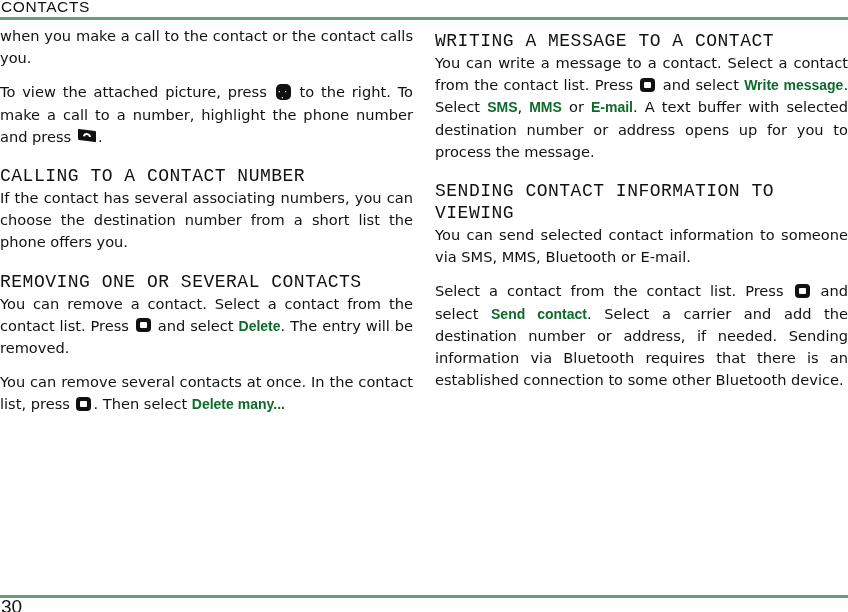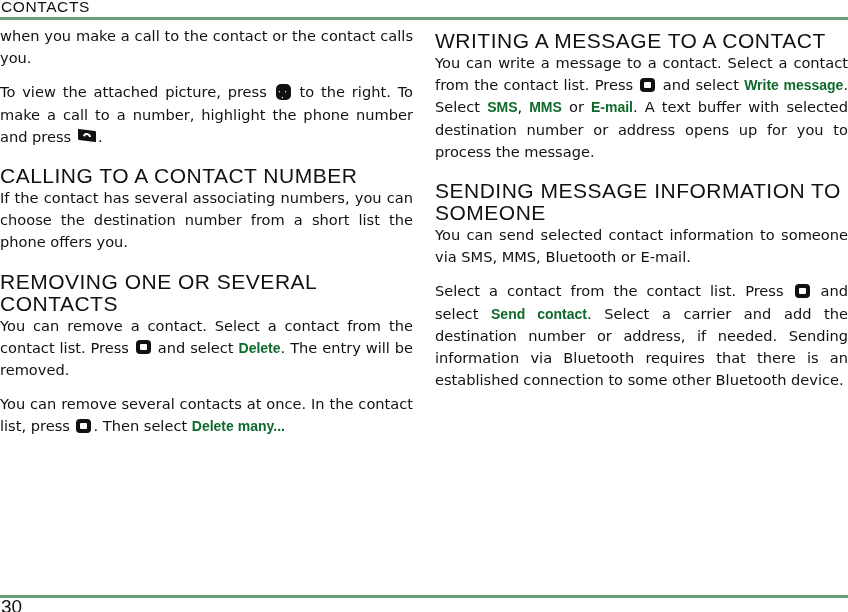--- a/index.html
+++ b/index.html
@@ -10,22 +10,22 @@
                   font-size:15.5px; letter-spacing:0.6px; color:#111; }
   .rule { position:absolute; left:0; width:848px; height:3px; background:#6a9c7a; }
   .rule.top { top:17px; }
   .rule.bottom { top:595px; }
   .page-num { position:absolute; left:1px; top:596px; font-family:"Liberation Sans", sans-serif;
               font-size:19px; color:#111; }
   .col { position:absolute; top:25px; width:413px; font-size:14.6px; line-height:22.2px; }
   .col.left { left:0; }
   .col.right { left:435px; }
   p { margin:0 0 12px 0; text-align:justify; }
-  h2 { margin:0; font-family:Liberation Sans, sans-serif; font-weight:normal;
-       font-size:21px; letter-spacing:0.5px; line-height:22px; padding-top:5px; }
+  h2 { margin:0; font-family:Liberation Mono, monospace; font-weight:normal;
+       font-size:18px; letter-spacing:0.5px; line-height:22px; padding-top:5px; }
   .g { color:#0e6a2b; font-family:"Liberation Sans", sans-serif; font-weight:bold; font-size:14px; }
   .key { display:inline-block; vertical-align:middle; position:relative; }
   .key-soft { width:16px; height:10px; background:#111; transform:skewY(8deg); border-radius:1px; margin:-4px 2px 0 2px; }
   .key-soft::after { content:""; position:absolute; left:4px; top:4px; width:8px; height:2px; background:#fff; }
   .key-call { width:18px; height:11px; background:#111; transform:skewY(8deg); border-radius:1px; margin:-4px 2px 0 2px; }
   .key-call::after { content:""; position:absolute; left:5px; top:3px; width:8px; height:4px; border:2px solid #fff; border-bottom:none; border-radius:4px 4px 0 0; box-sizing:border-box; }
   .key-menu { width:15px; height:14px; background:#111; border-radius:4px; margin:-3px 2px 0 2px; }
   .key-menu::after { content:""; position:absolute; left:4px; top:4px; width:7px; height:6px; background:#fff; border-radius:1px; }
   .key-nav { width:15px; height:16px; background:#111; border-radius:5px; margin:-3px 2px 0 2px; }
   .key-nav::before { content:"· ·"; position:absolute; left:2px; top:-3px; font-size:10px; color:#fff; letter-spacing:0; }
@@ -50,19 +50,19 @@
   <h2>REMOVING ONE OR SEVERAL CONTACTS</h2>
   <p><span>You can remove a contact. Select a contact from the contact list. Press</span> <span class="key key-menu"></span> <span>and select</span> <span class="g">Delete</span><span>. The entry will be removed.</span></p>
   <p><span>You can remove several contacts at once. In the contact list, press</span> <span class="key key-menu"></span><span>. Then select</span> <span class="g">Delete many...</span></p>
 </div>
 
 <div class="col right">
 
   <h2>WRITING A MESSAGE TO A CONTACT</h2>
   <p><span>You can write a message to a contact. Select a contact from the contact list. Press</span> <span class="key key-menu"></span> <span>and select</span> <span class="g">Write message</span><span>. Select</span> <span class="g">SMS</span><span>,</span> <span class="g">MMS</span> <span>or</span> <span class="g">E-mail</span><span>. A text buffer with selected destination number or address opens up for you to process the message.</span></p>
 
-  <h2>SENDING MESSAGE INFORMATION TO SOMEONE</h2>
+  <h2>SENDING CONTACT INFORMATION TO VIEWING</h2>
   <p>You can send selected contact information to someone via SMS, MMS, Bluetooth or E-mail.</p>
   <p><span>Select a contact from the contact list. Press</span> <span class="key key-menu"></span> <span>and select</span> <span class="g">Send contact</span><span>. Select a carrier and add the destination number or address, if needed. Sending information via Bluetooth requires that there is an established connection to some other Bluetooth device.</span></p>
 </div>
 
 <div class="rule bottom"></div>
 <span class="page-num">30</span>
 
 </body></html>

